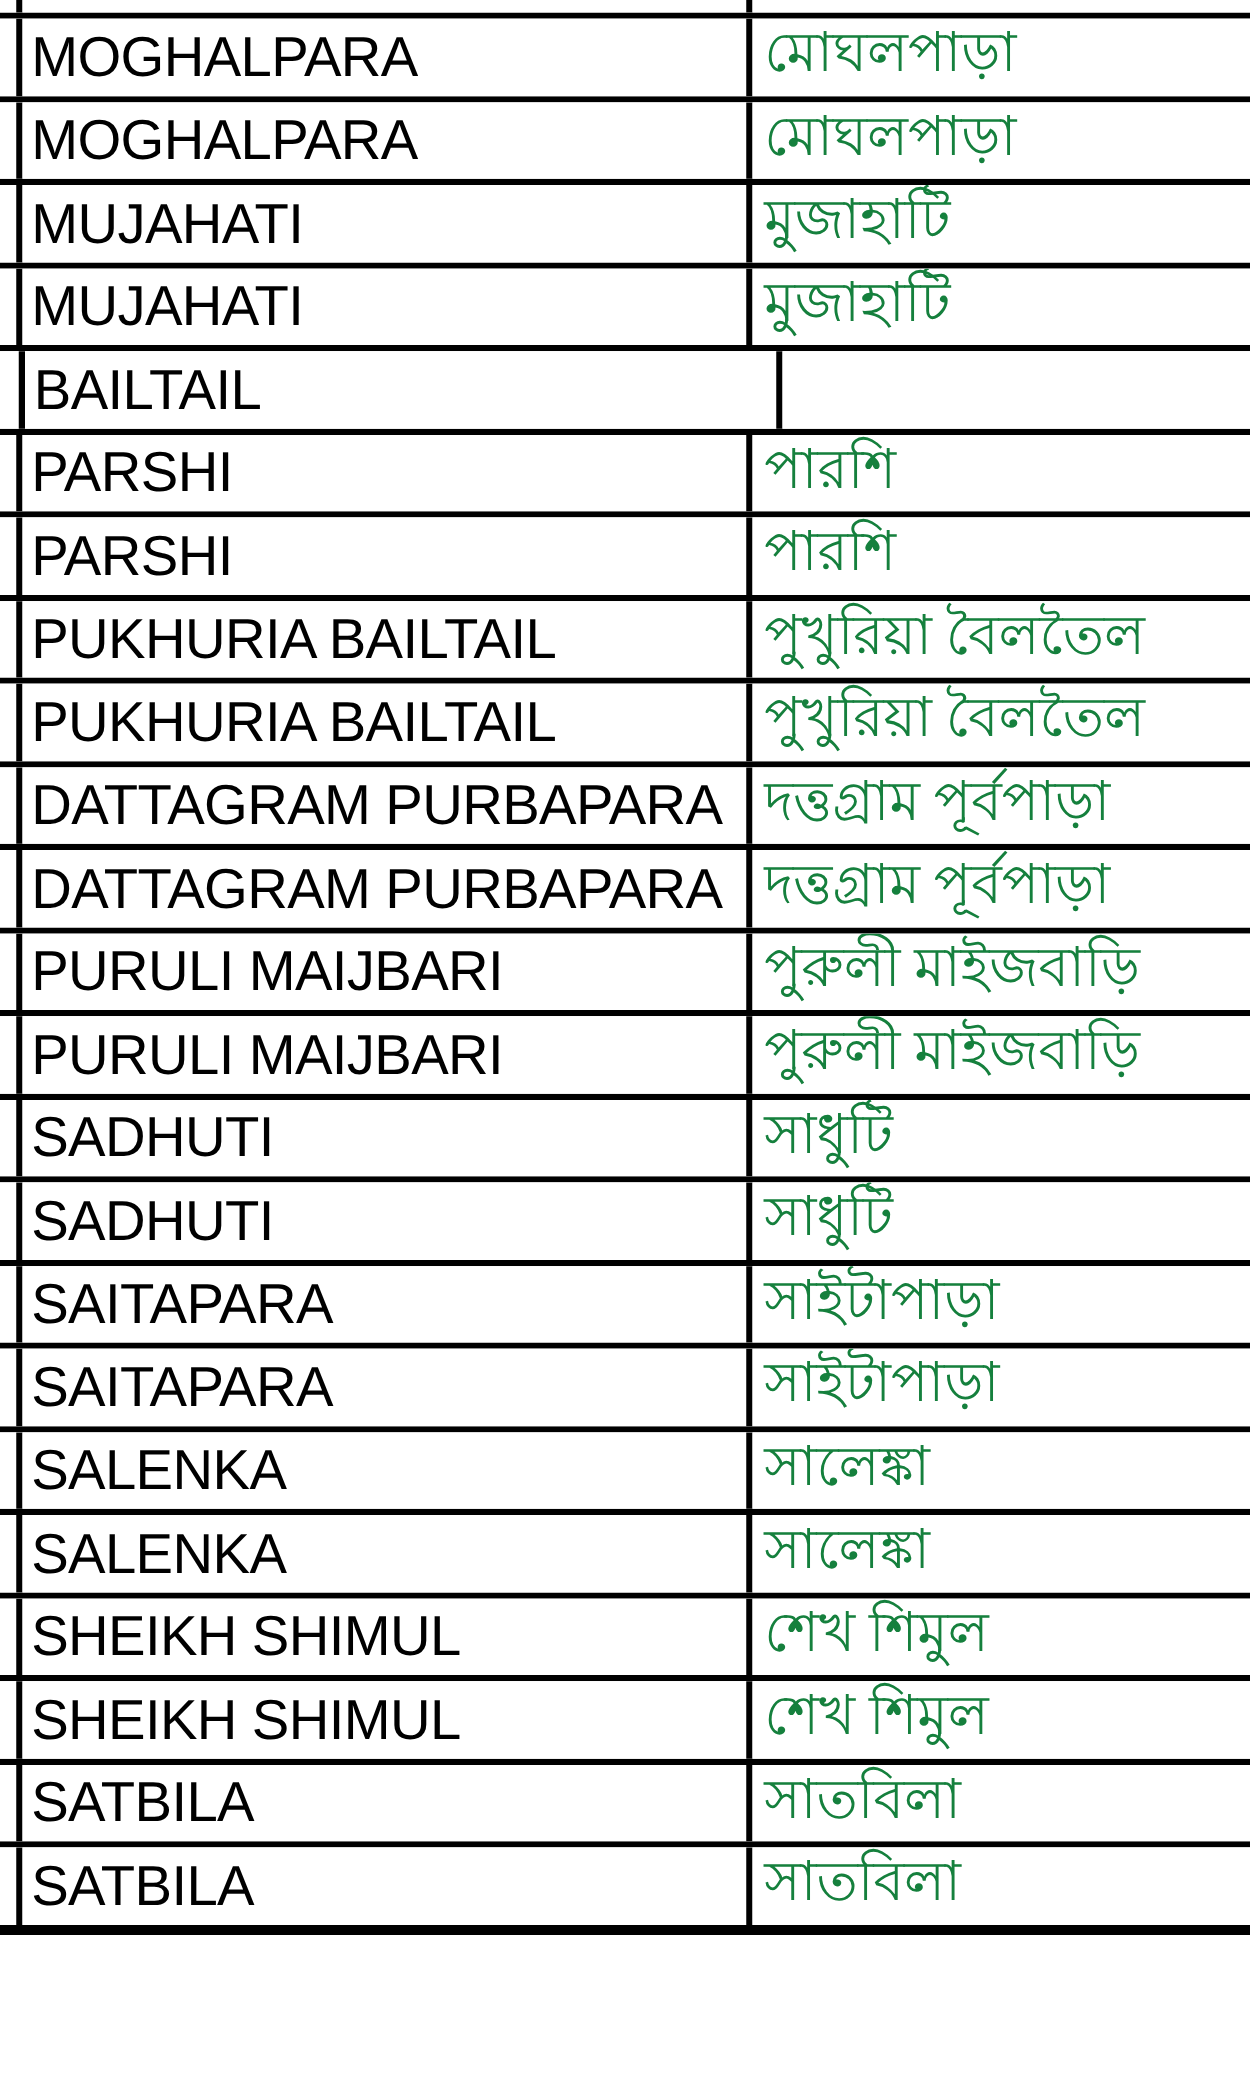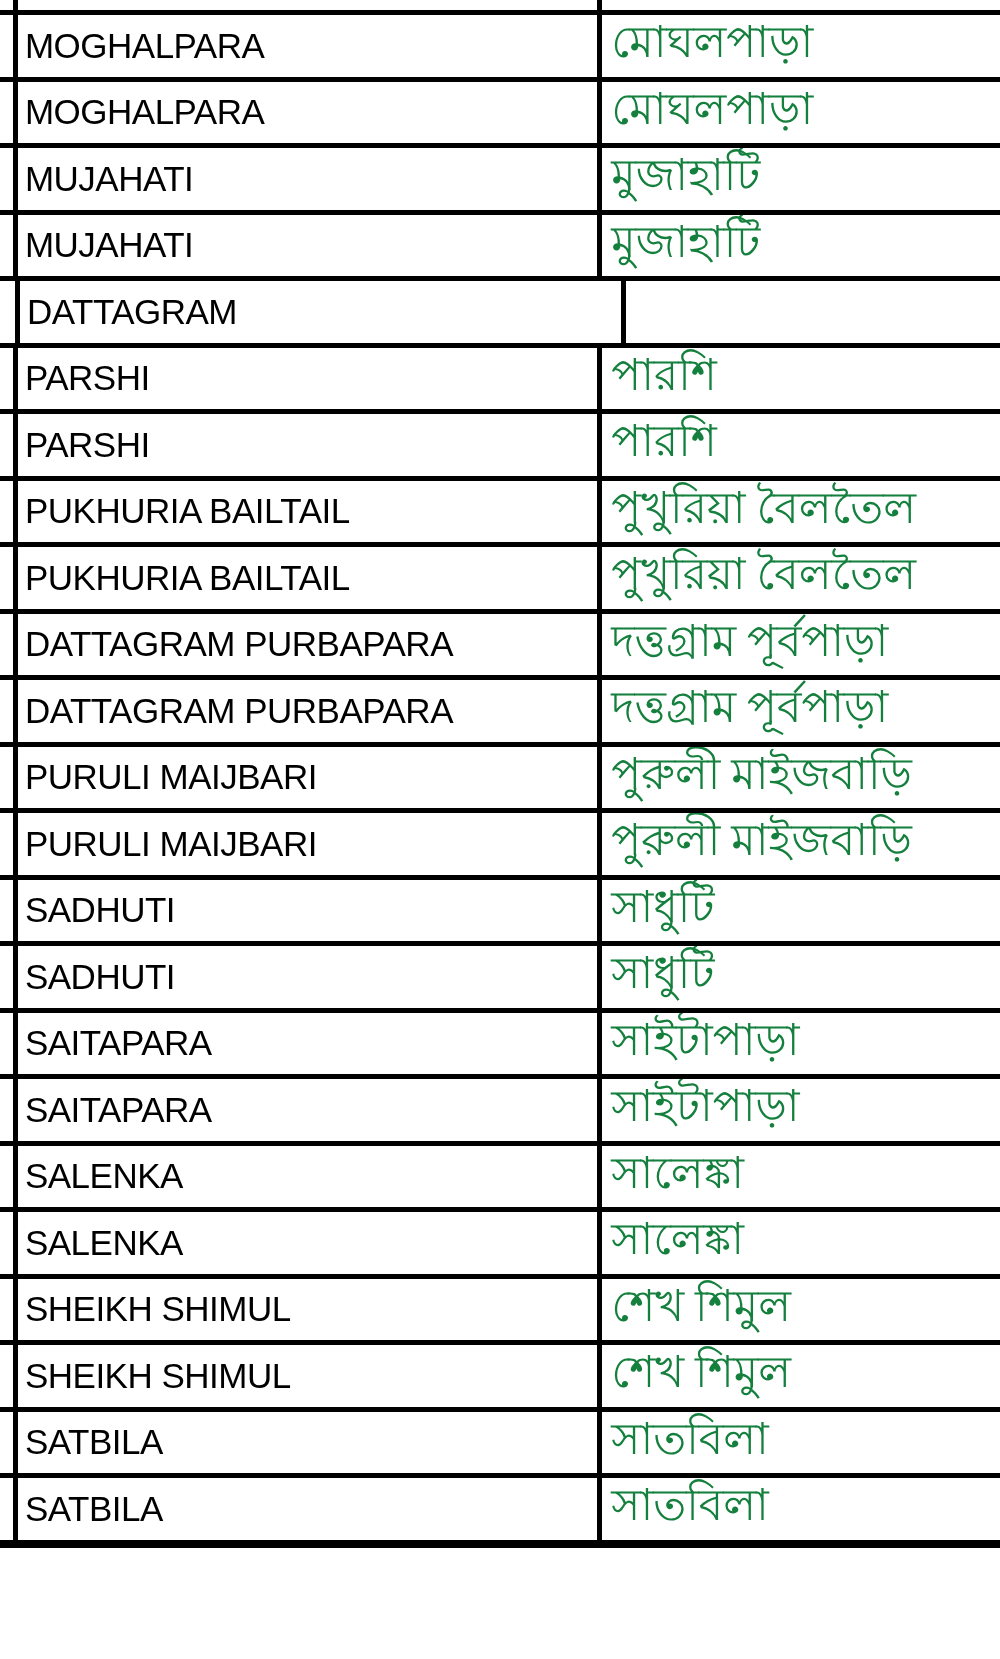--- a/index.html
+++ b/index.html
@@ -13,21 +13,21 @@
     box-sizing:border-box;display:flex;height:66.5px;
     border-bottom:5px solid #000;background:#fff;
   }
   .trow.stub-top{height:15px}
   .trow.last{height:69.5px;border-bottom-width:8px}
   .cell{
     box-sizing:border-box;border-right:5px solid #000;background:#fff;
     display:flex;align-items:center;overflow:hidden;white-space:nowrap;
   }
   .c-stub-l{width:62px}
-  .c-en{width:606px;padding-left:7px;font-size:35px;letter-spacing:-0.5px;color:#000}
+  .c-en{width:606px;padding-left:7px;font-size:45px;letter-spacing:-0.5px;color:#000}
   .c-bn{
     width:464px;padding-left:9px;font-size:44px;color:#15803d;
     font-family:"Liberation Serif","DejaVu Sans",serif;
   }
   .c-stub-r{flex:1;border-right:none}
   .frag{position:absolute;top:1px;height:7px;background:#bfbfbf;border-radius:3px}
   .frag-a1{left:252px;width:14px}
   .frag-a2{left:271px;width:17px;top:2px}
   .frag-b1{left:738px;width:16px;top:2px}
   .frag-b2{left:759px;width:23px}
@@ -68,21 +68,21 @@
     <div class="cell c-stub-r"></div>
   </div>
       <div class="trow">
     <div class="cell c-stub-l"></div>
     <div class="cell c-en">MUJAHATI</div>
     <div class="cell c-bn">মুজাহাটি</div>
     <div class="cell c-stub-r"></div>
   </div>
       <div class="trow">
     <div class="cell c-stub-l"></div>
-    <div class="cell c-en">DATTAGRAM</div>
+    <div class="cell c-en">BAILTAIL</div>
     <div class="cell c-stub-r"></div>
   </div>
       <div class="trow">
     <div class="cell c-stub-l"></div>
     <div class="cell c-en">PARSHI</div>
     <div class="cell c-bn">পারশি</div>
     <div class="cell c-stub-r"></div>
   </div>
       <div class="trow">
     <div class="cell c-stub-l"></div>

